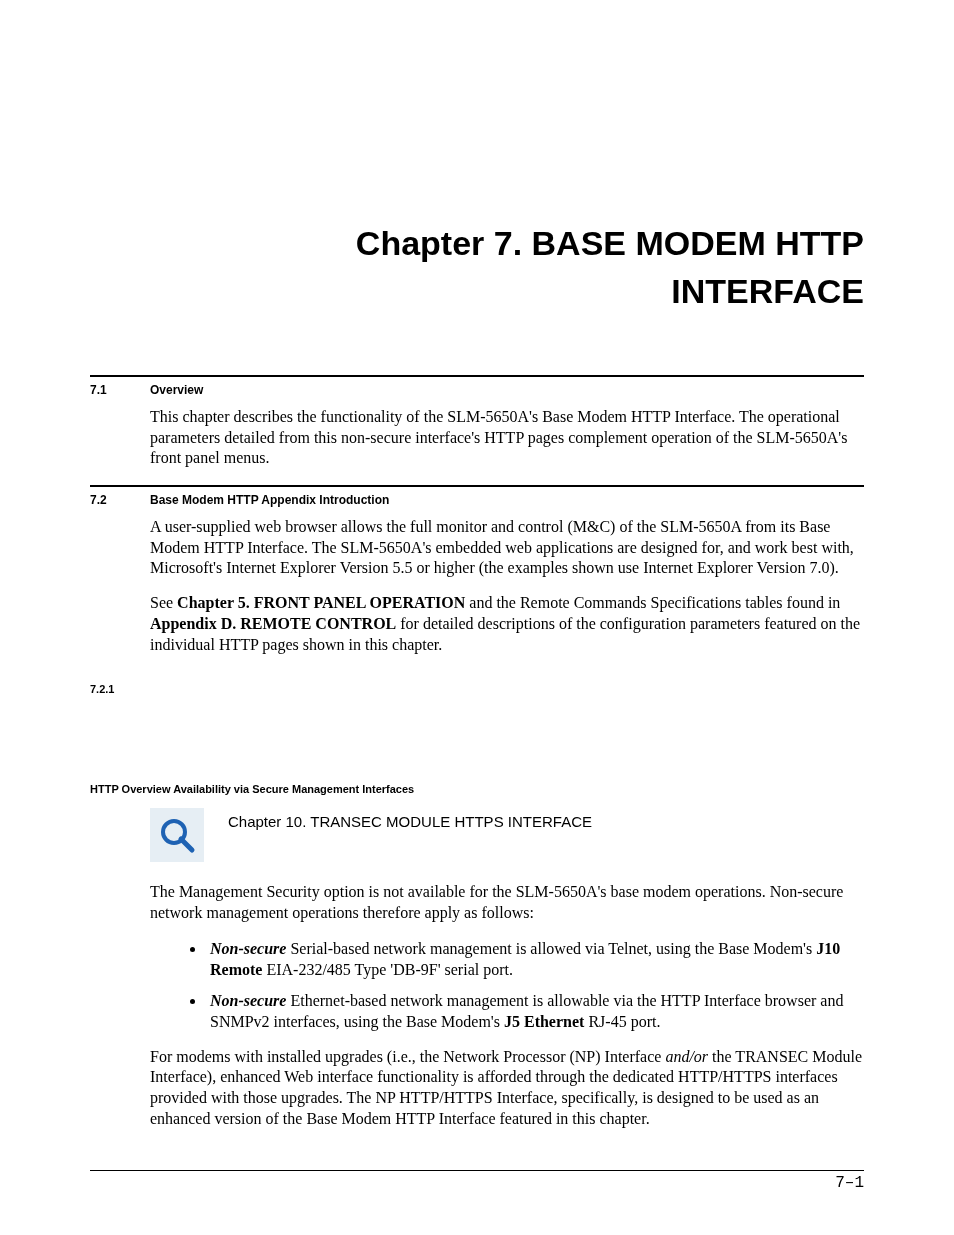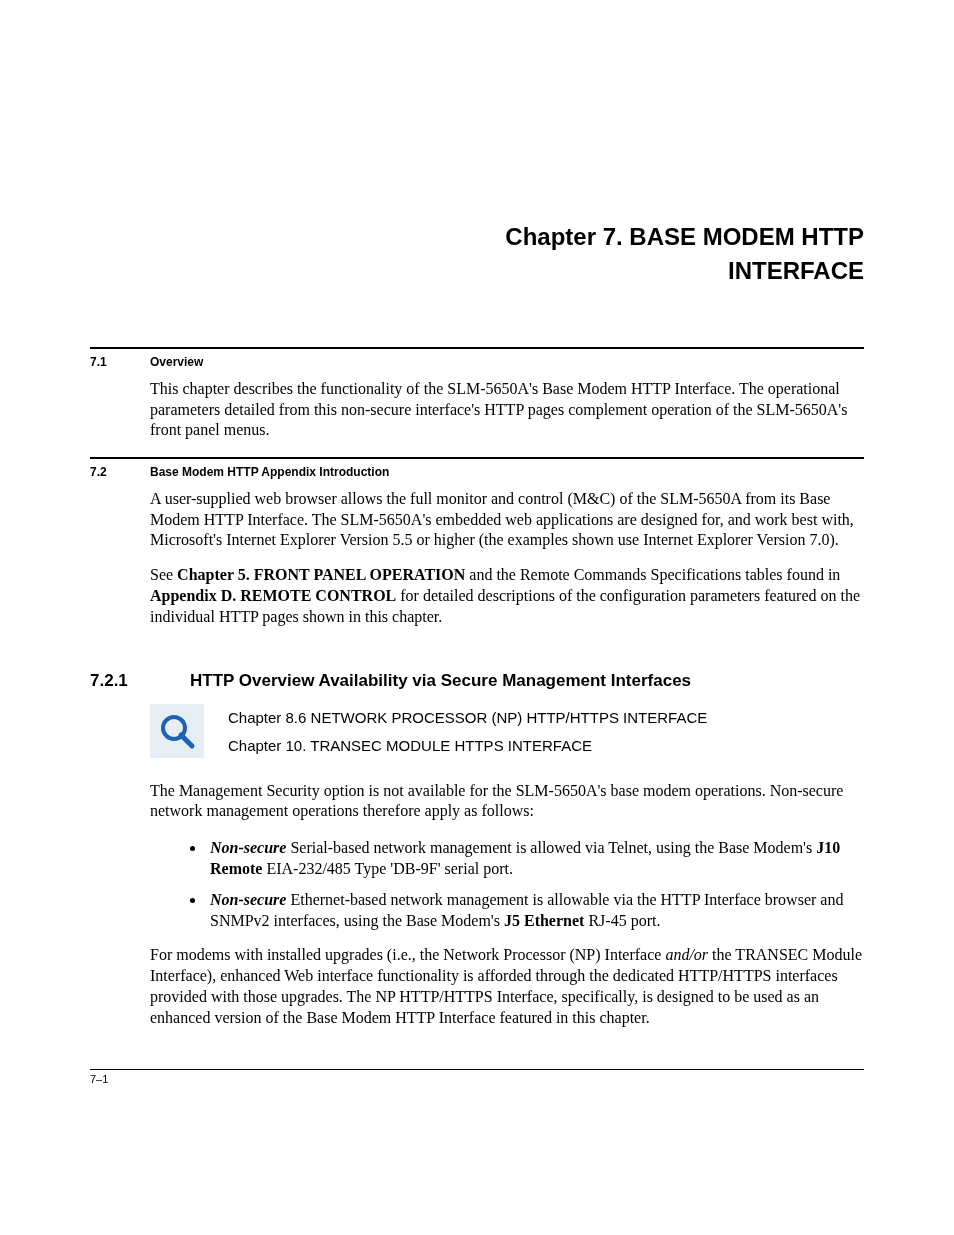--- a/index.html
+++ b/index.html
@@ -9,21 +9,21 @@
     background: #fff;
     margin: 0;
     padding: 60px 90px 40px 90px;
     width: 954px;
     box-sizing: border-box;
     line-height: 1.3;
   }
   .chapter-title {
     font-family: Arial, Helvetica, sans-serif;
     font-weight: bold;
-    font-size: 24px;
+    font-size: 34px;
     text-align: right;
     margin: 160px 0 60px 0;
     line-height: 1.4;
   }
   .sec-rule {
     border: none;
     border-top: 2px solid #000;
     margin: 0;
   }
   .section-row {
@@ -33,23 +33,24 @@
     display: flex;
     margin: 6px 0 8px 0;
   }
   .section-num {
     width: 60px;
     flex: 0 0 60px;
   }
   .subsection-row {
     font-family: Arial, Helvetica, sans-serif;
     font-weight: bold;
-    font-size: 17px;
+    font-size: 11px;
     display: flex;
-    margin: 42px 0 12px 0;
+    margin: 26px 0 12px 0;
+    flex-direction: column;
   }
   .subsection-num {
     width: 100px;
     flex: 0 0 100px;
   }
   .body-block {
     margin-left: 60px;
     margin-bottom: 16px;
   }
   .body-block p {
@@ -86,23 +87,23 @@
   }
   .bold { font-weight: bold; }
   .ital { font-style: italic; }
   .boldital { font-weight: bold; font-style: italic; }
   .footer-rule {
     border: none;
     border-top: 1px solid #000;
     margin: 40px 0 2px 0;
   }
   .page-num {
-    text-align: left;
-    font-size: 11px;
-    font-family: Liberation Sans, sans-serif;
+    text-align: right;
+    font-size: 16px;
+    font-family: Liberation Mono, monospace;
   }
 </style>
 </head>
 <body>
 
 <div class="chapter-title">
   <span>Chapter 7.  BASE MODEM HTTP</span><br>
   <span>INTERFACE</span>
 </div>
 
@@ -133,21 +134,20 @@
 </div>
 
 <div class="note-row">
   <div class="mag-icon">
     <svg width="40" height="40" viewBox="0 0 40 40">
       <circle cx="17" cy="17" r="11" fill="none" stroke="#1e62b3" stroke-width="4"></circle>
       <line x1="24" y1="24" x2="35" y2="35" stroke="#1e62b3" stroke-width="5" stroke-linecap="round"></line>
     </svg>
   </div>
   <div class="note-lines">
-    <div>Chapter 8.6 NETWORK PROCESSOR (NP) HTTP/HTTPS INTERFACE</div>
     <div>Chapter 10. TRANSEC MODULE HTTPS INTERFACE</div>
   </div>
 </div>
 
 <div class="body-block">
   <p>The Management Security option is not available for the SLM-5650A's base modem operations. Non-secure network management operations therefore apply as follows:</p>
 </div>
 
 <ul class="bullets">
   <li>

